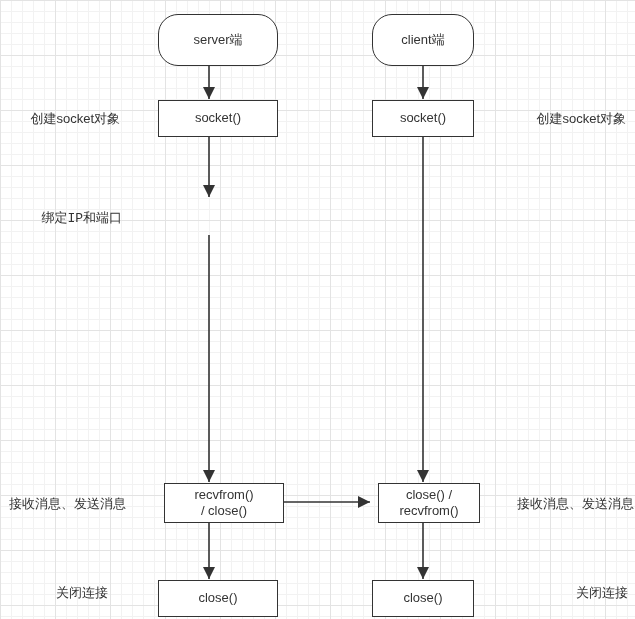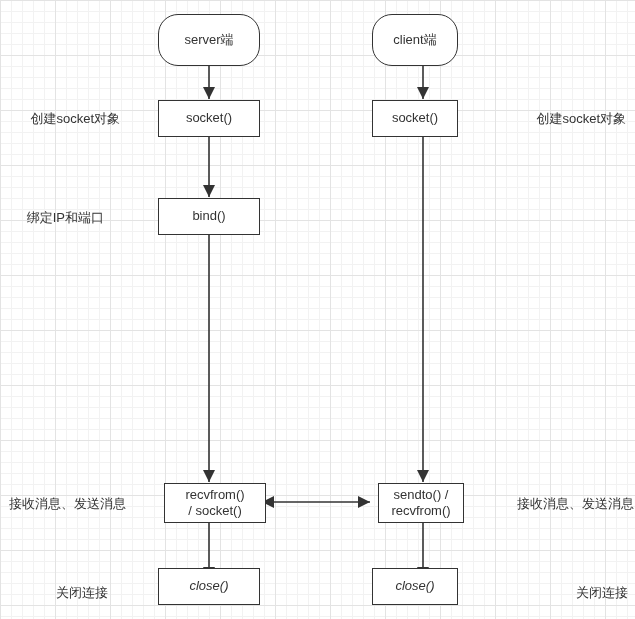--- a/index.html
+++ b/index.html
@@ -41,27 +41,27 @@
     line-height: 1.25;
   }
   .node.rounded { border-radius: 20px; }
   .side-label {
     position: absolute;
     color: #333333;
     font-size: 13px;
     text-align: right;
     white-space: nowrap;
   }
-  .col-left  { left: 158px; width: 102px; }
-  .col-right { left: 372px; width: 86px; }
+  .col-left  { left: 158px; width: 120px; }
+  .col-right { left: 372px; width: 102px; }
   .row-header { top: 14px;  height: 52px; }
   .row-socket { top: 100px; height: 37px; text-align: center; }
   .row-bind   { top: 198px; height: 37px; }
   .row-msg    { top: 483px; height: 40px; margin-left: 6px; }
-  .row-close  { top: 568px; height: 37px; font-style: italic; }
+  .row-close  { top: 580px; height: 37px; }
 </style>
 </head>
 <body>
 
 <div class="canvas">
 
   <svg class="arrows" width="635" height="619" viewBox="0 0 635 619" xmlns="http://www.w3.org/2000/svg">
     <defs>
       <marker id="arrowhead" viewBox="0 0 10 10" refX="10" refY="5" markerWidth="7.5" markerHeight="7.5" orient="auto-start-reverse">
         <path d="M0,0 L10,5 L0,10 z" fill="#333333"></path>
@@ -76,46 +76,43 @@
     <line x1="423" y1="523" x2="423" y2="579" stroke="#333333" stroke-width="1.6" marker-end="url(#arrowhead)"></line>
     <line x1="262" y1="502" x2="370" y2="502" stroke="#333333" stroke-width="1.6" marker-start="url(#arrowhead)" marker-end="url(#arrowhead)"></line>
   </svg>
 
   <div class="node rounded col-left row-header">
     <span>server端</span>
   </div>
   <div class="node col-left row-socket">
     <span>socket()</span>
   </div>
-  <div class="node col-left row-bind">
-    <span>bind()</span>
-  </div>
   <div class="node col-left row-msg">
     <span>recvfrom()</span>
-    <span>/ socket()</span>
+    <span>/ close()</span>
   </div>
   <div class="node col-left row-close">
     <span>close()</span>
   </div>
 
   <div class="node rounded col-right row-header">
     <span>client端</span>
   </div>
   <div class="node col-right row-socket">
     <span>socket()</span>
   </div>
   <div class="node col-right row-msg">
-    <span>sendto()  /</span>
+    <span>close()  /</span>
     <span>recvfrom()</span>
   </div>
   <div class="node col-right row-close">
     <span>close()</span>
   </div>
 
   <div class="side-label" style="left:8px;   top:110px; width:112px;">创建socket对象</div>
-  <div class="side-label" style="left:0;  top:209px; width:104px;">绑定IP和端口</div>
+  <div class="side-label" style="left:18px;  top:209px; width:104px;font-family:Liberation Mono, monospace;">绑定IP和端口</div>
   <div class="side-label" style="left:0px;   top:495px; width:126px;">接收消息、发送消息</div>
   <div class="side-label" style="left:18px;  top:584px; width:90px;">关闭连接</div>
   <div class="side-label" style="left:514px; top:110px; width:112px;">创建socket对象</div>
   <div class="side-label" style="left:508px; top:495px; width:126px;">接收消息、发送消息</div>
   <div class="side-label" style="left:538px; top:584px; width:90px;">关闭连接</div>
 
 </div>
 
 </body></html>

